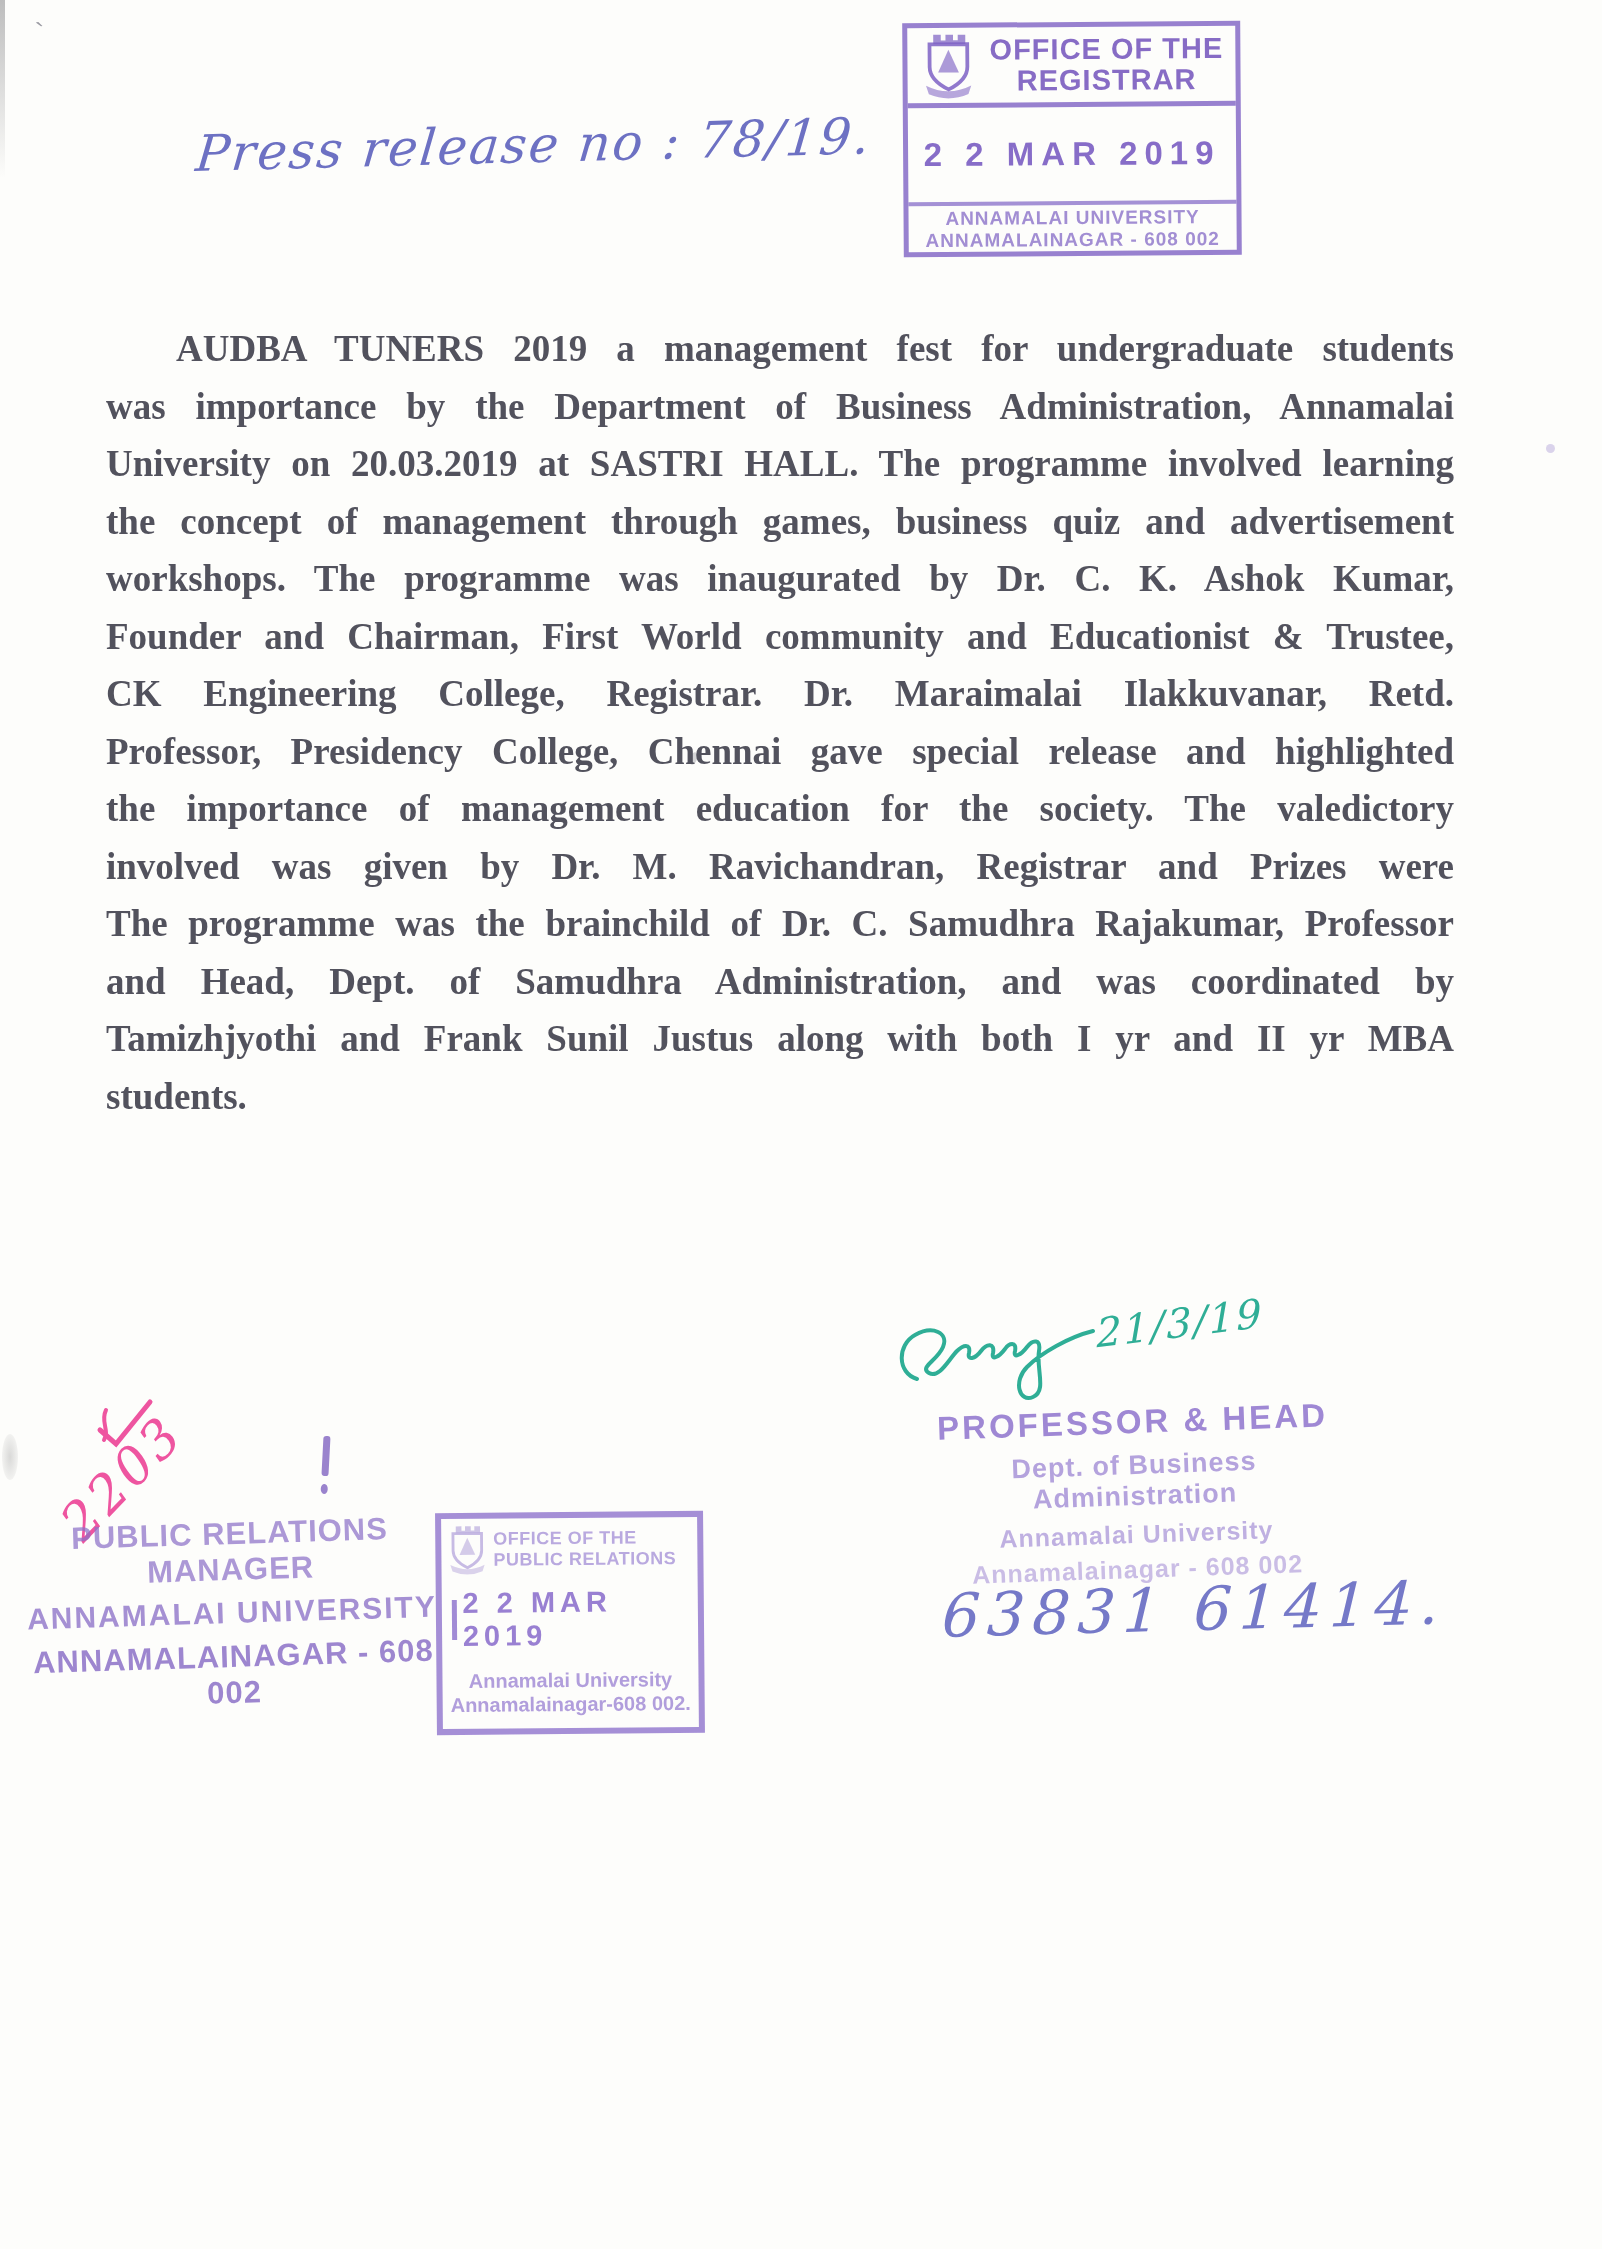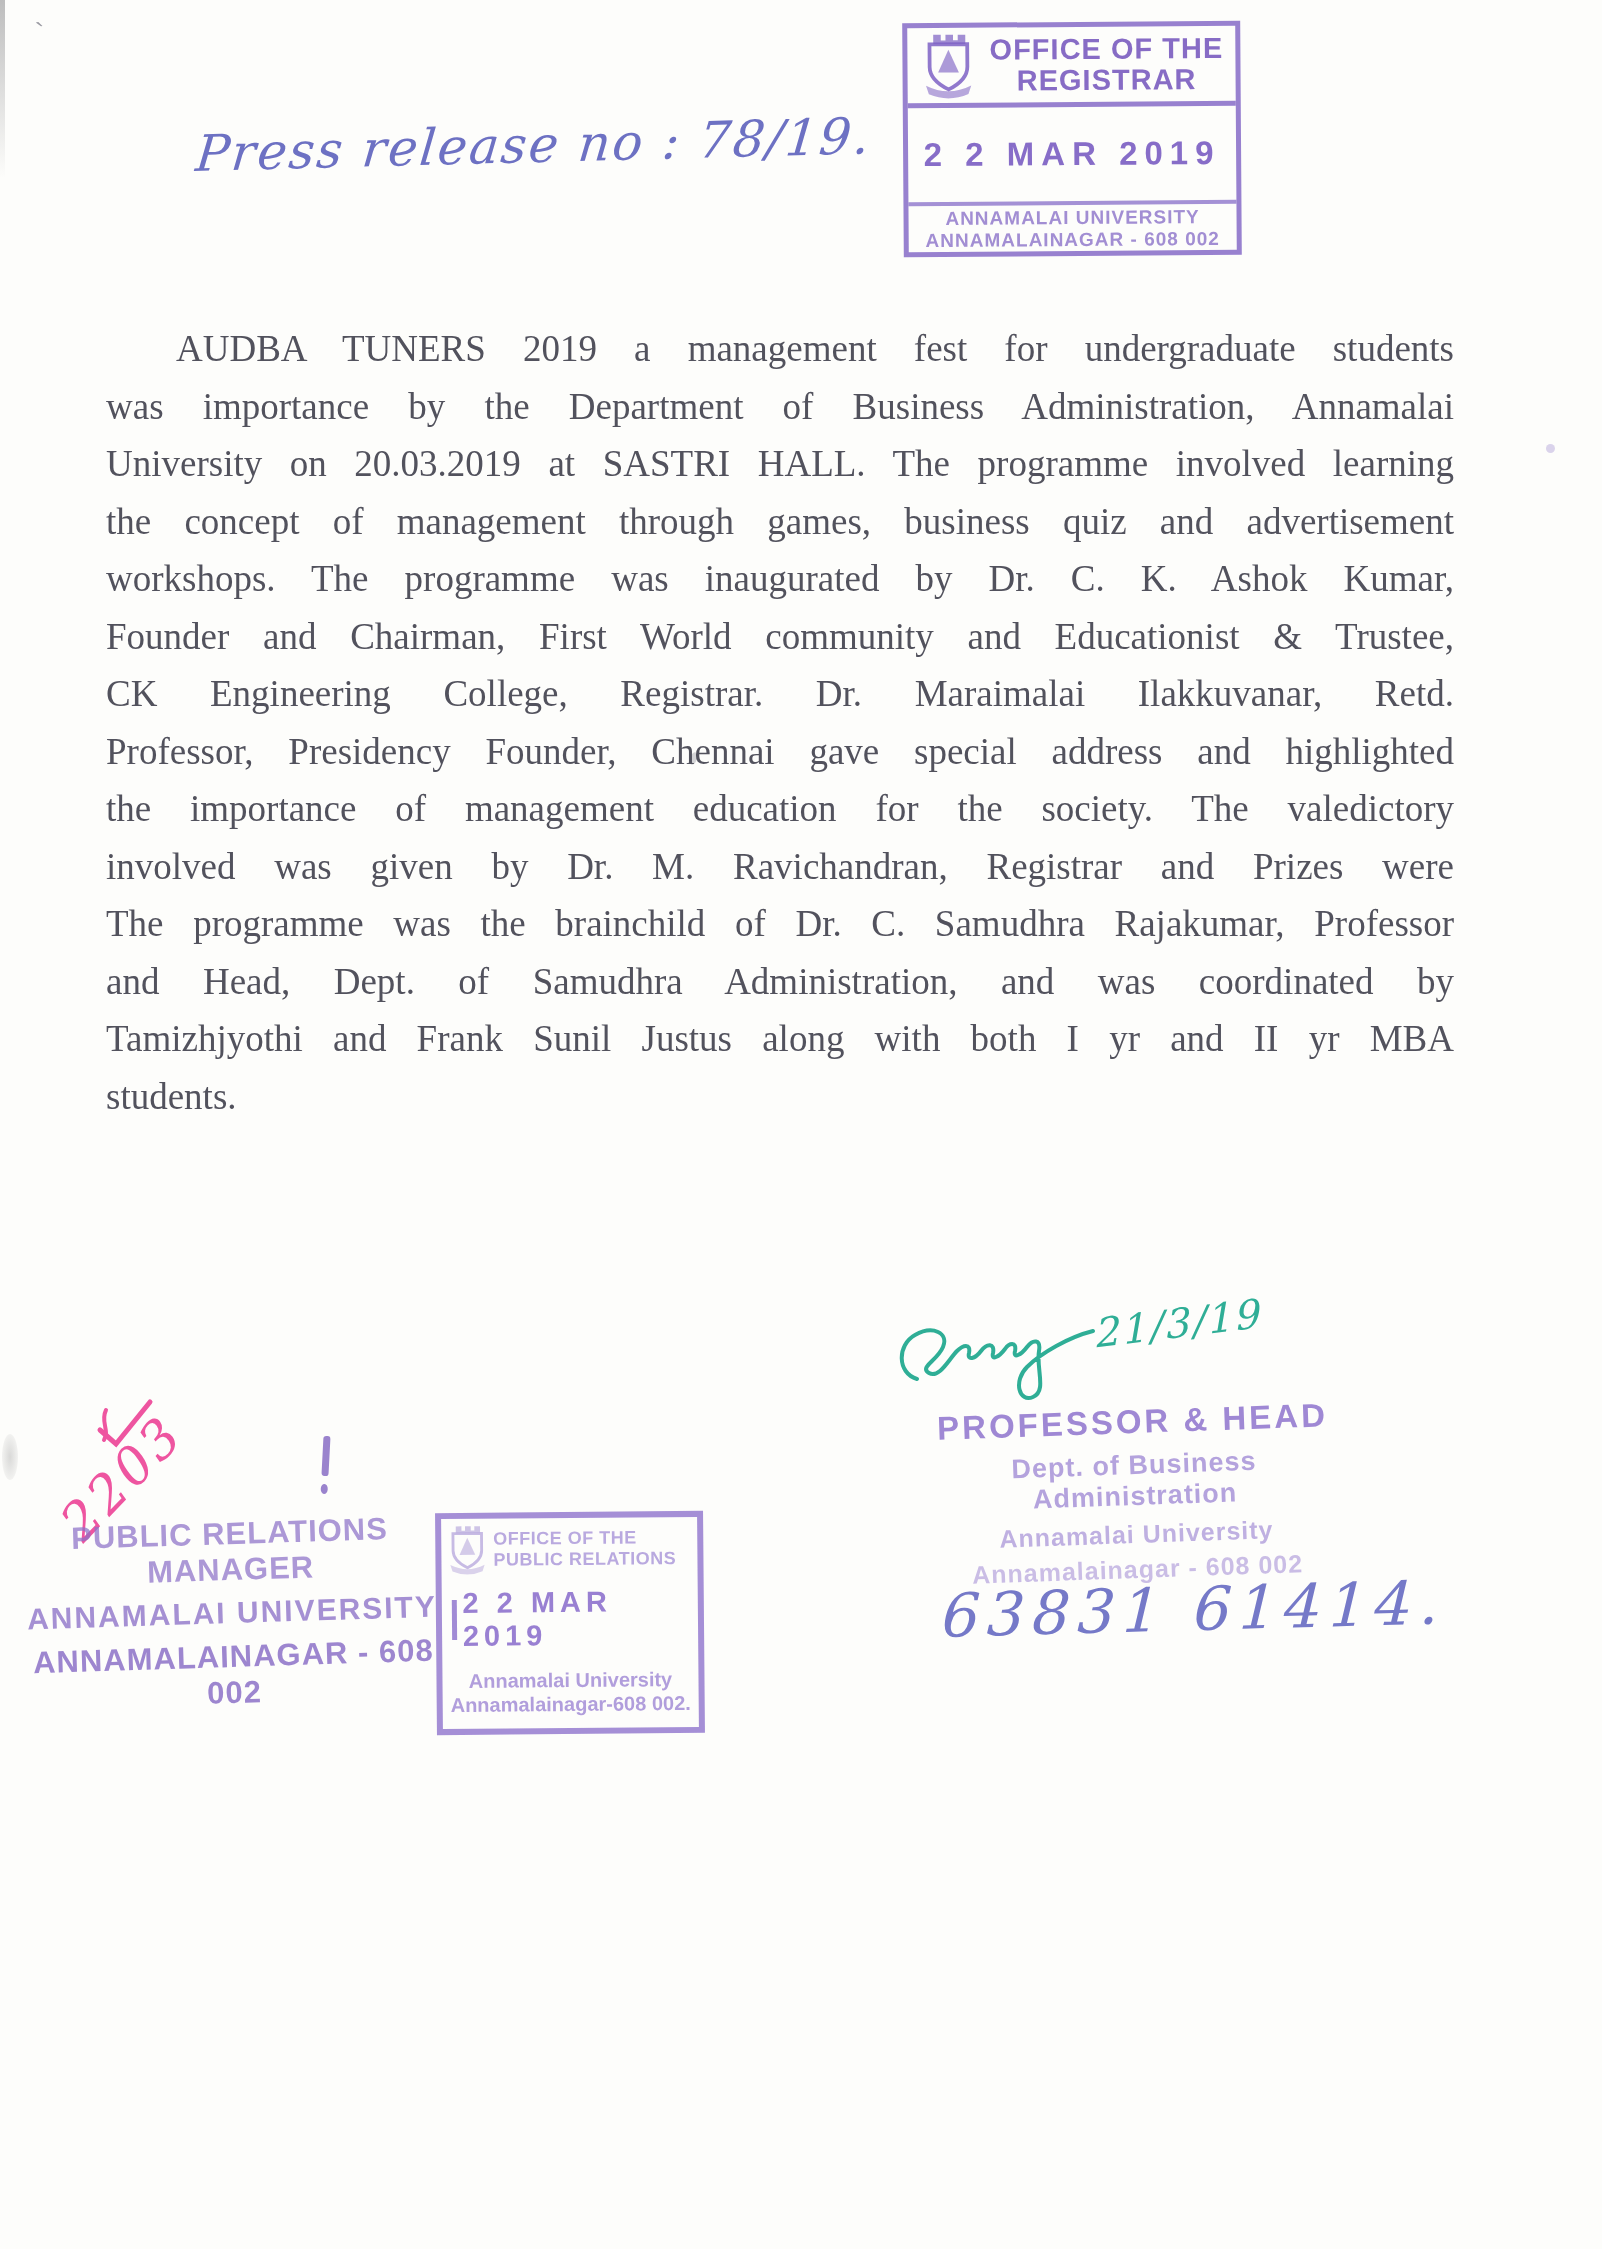--- a/index.html
+++ b/index.html
@@ -38,21 +38,21 @@
   .reg-title{flex:1;text-align:center;font-weight:bold;font-size:29px;line-height:31px;
     letter-spacing:1px;color:rgba(125,96,192,.92);}
   .reg-mid{flex:1;display:flex;align-items:center;justify-content:center;
     border-bottom:4px solid rgba(126,98,196,.7);}
   .reg-date{font-weight:bold;font-size:33px;letter-spacing:7px;color:rgba(129,101,197,.95);}
   .reg-foot{height:44px;overflow:hidden;text-align:center;font-weight:bold;font-size:19px;
     line-height:22px;letter-spacing:1px;color:rgba(126,98,196,.72);padding-top:2px;}
   .crest{color:rgba(126,98,196,.85);}
   
   .doc-body{position:absolute;left:106px;top:320px;width:1348px;color:#52525d;
-    font-size:37px;}
+    font-size:37px;font-weight:bold;}
   .pline{line-height:57.5px;text-align:justify;text-align-last:justify;white-space:normal;}
   .pline.first{text-indent:70px;}
   .pline.last{text-align-last:left;}
   
   .sig-svg{position:absolute;left:893px;top:1293px;color:#2fae96;}
   
   .prof-stamp{position:absolute;left:923px;top:1403px;width:424px;text-align:center;
     transform:rotate(-2deg);font-family:"Liberation Sans",sans-serif;color:#9379cf;}
   .prof-l1{font-weight:bold;font-size:33px;letter-spacing:3px;opacity:.88;}
   .prof-l2{font-weight:bold;font-size:27px;letter-spacing:1px;opacity:.68;margin-top:9px;}
@@ -118,21 +118,21 @@
   </div>
 
   <div class="doc-body">
     <div class="pline first">AUDBA TUNERS 2019 a management fest for undergraduate students</div>
     <div class="pline">was importance by the Department of Business Administration, Annamalai</div>
     <div class="pline">University on 20.03.2019 at SASTRI HALL. The programme involved learning</div>
     <div class="pline">the concept of management through games, business quiz and advertisement</div>
     <div class="pline">workshops. The programme was inaugurated by Dr. C. K. Ashok Kumar,</div>
     <div class="pline">Founder and Chairman, First World community and Educationist &amp; Trustee,</div>
     <div class="pline">CK Engineering College, Registrar. Dr. Maraimalai Ilakkuvanar, Retd.</div>
-    <div class="pline">Professor, Presidency Founder, Chennai gave special address and highlighted</div>
+    <div class="pline">Professor, Presidency College, Chennai gave special release and highlighted</div>
     <div class="pline">the importance of management education for the society. The valedictory</div>
     <div class="pline">involved was given by Dr. M. Ravichandran, Registrar and Prizes were</div>
     <div class="pline">The programme was the brainchild of Dr. C. Samudhra Rajakumar, Professor</div>
     <div class="pline">and Head, Dept. of Samudhra Administration, and was coordinated by</div>
     <div class="pline">Tamizhjyothi and Frank Sunil Justus along with both I yr and II yr MBA</div>
     <div class="pline last">students.</div>
   </div>
 
   <svg class="sig-svg" width="235" height="118" viewBox="0 0 235 118">
     <path d="M24 86 C4 80 4 52 22 42 C40 32 56 40 50 54 C44 68 26 74 36 80 C46 86 56 66 64 58

